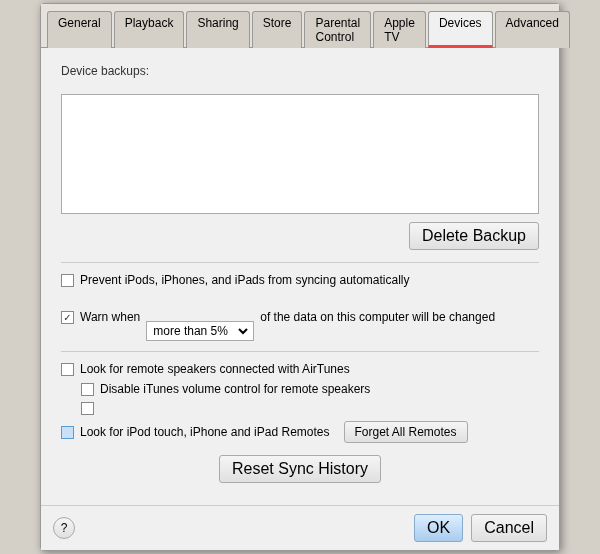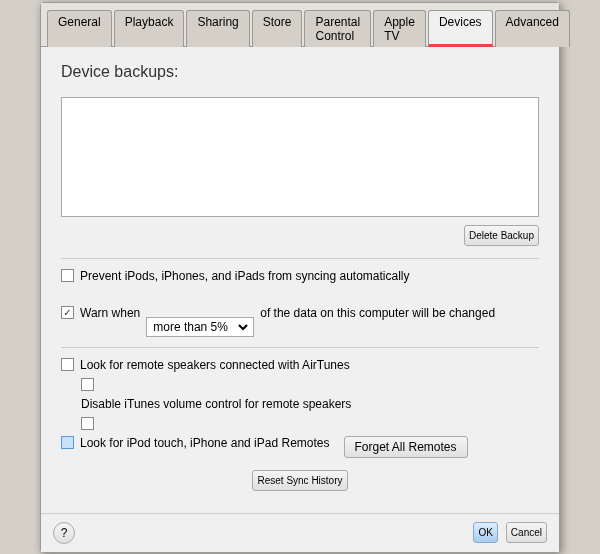--- a/index.html
+++ b/index.html
@@ -41,21 +41,21 @@
     }
     .tab.active {
       background: #f0f0f0;
       border-bottom: 3px solid #ef4444;
       z-index: 2;
     }
     .tab-content {
       padding: 16px 20px;
     }
     .section-label {
-      font-size: 16px;
+      font-size: 12px;
       color: #333;
       margin-bottom: 16px;
     }
     .backup-box {
       border: 1px solid #aaa;
       background: white;
       width: 100%;
       height: 120px;
       margin-bottom: 8px;
     }
@@ -64,26 +64,26 @@
       justify-content: flex-end;
       margin-bottom: 12px;
     }
     .divider {
       border: none;
       border-top: 1px solid #ccc;
       margin: 10px 0;
     }
     .option-row {
       display: flex;
+      align-items: center;
       margin-bottom: 6px;
       gap: 6px;
     }
     .option-row.indented {
       margin-left: 20px;
-      flex-direction: column;
     }
     .checkbox {
       width: 13px;
       height: 13px;
       border: 1px solid #888;
       background: white;
       display: inline-flex;
       align-items: center;
       justify-content: center;
       flex-shrink: 0;
@@ -112,26 +112,26 @@
       margin-top: 28px;
     }
     .dropdown-inline select {
       border: none;
       outline: none;
       font-size: 12px;
       background: transparent;
       cursor: pointer;
     }
     .btn {
-      padding: 4px 4px;
+      padding: 4px 12px;
       border: 1px solid #aaa;
       background: linear-gradient(to bottom, #f5f5f5, #e0e0e0);
       border-radius: 3px;
       cursor: pointer;
-      font-size: 10px;
+      font-size: 16px;
       color: #000;
     }
     .btn.primary {
       background: linear-gradient(to bottom, #ddeeff, #aaccee);
       border-color: #88aacc;
     }
     .reset-row {
       display: flex;
       justify-content: center;
       margin: 12px 0 6px 0;

